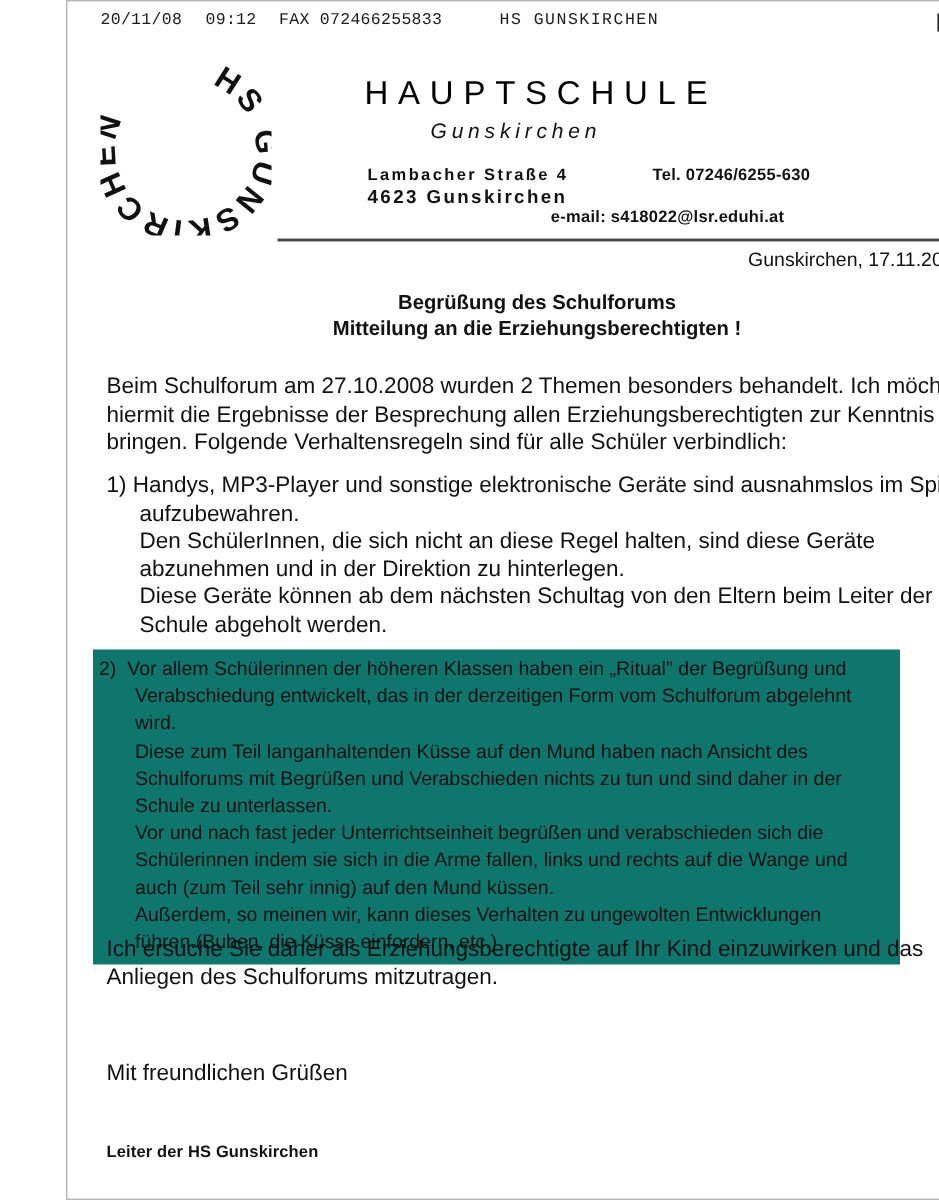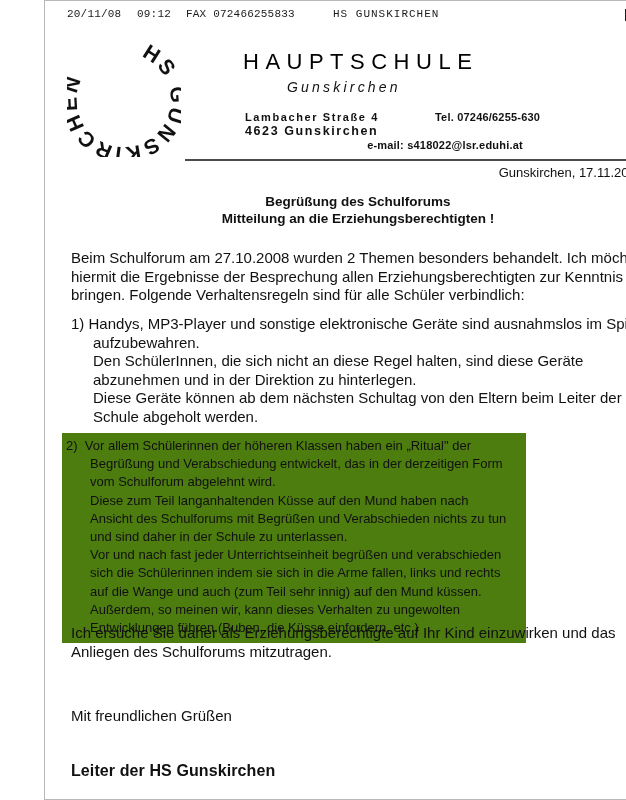--- a/index.html
+++ b/index.html
@@ -172,22 +172,22 @@
   }
   .item-first-line {
     text-indent: -22px;
   }
 
   
   .highlight {
     position: absolute;
     left: 17px;
     top: 432px;
-    width: 464px;
-    background: #4d7c0f;
+    width: 538px;
+    background: #0f766e;
     font-size: 13px;
     line-height: 18.2px;
     padding: 4px 13px 6px 4px;
     box-sizing: border-box;
   }
   .highlight .item-first-line {
     text-indent: -24px;
   }
   .highlight .item-body {
     padding-left: 24px;
@@ -200,21 +200,21 @@
     top: 760px;
     font-size: 13px;
   }
   .sig-name {
     font-style: italic;
     font-weight: bold;
     font-size: 13.5px;
     letter-spacing: 0.2px;
   }
   .sig-role {
-    font-size: 16px;
+    font-size: 11px;
     font-weight: bold;
     margin-top: 1px;
     letter-spacing: 0.1px;
   }
 </style>
 </head>
 <body>
 
 <div class="page">
 

